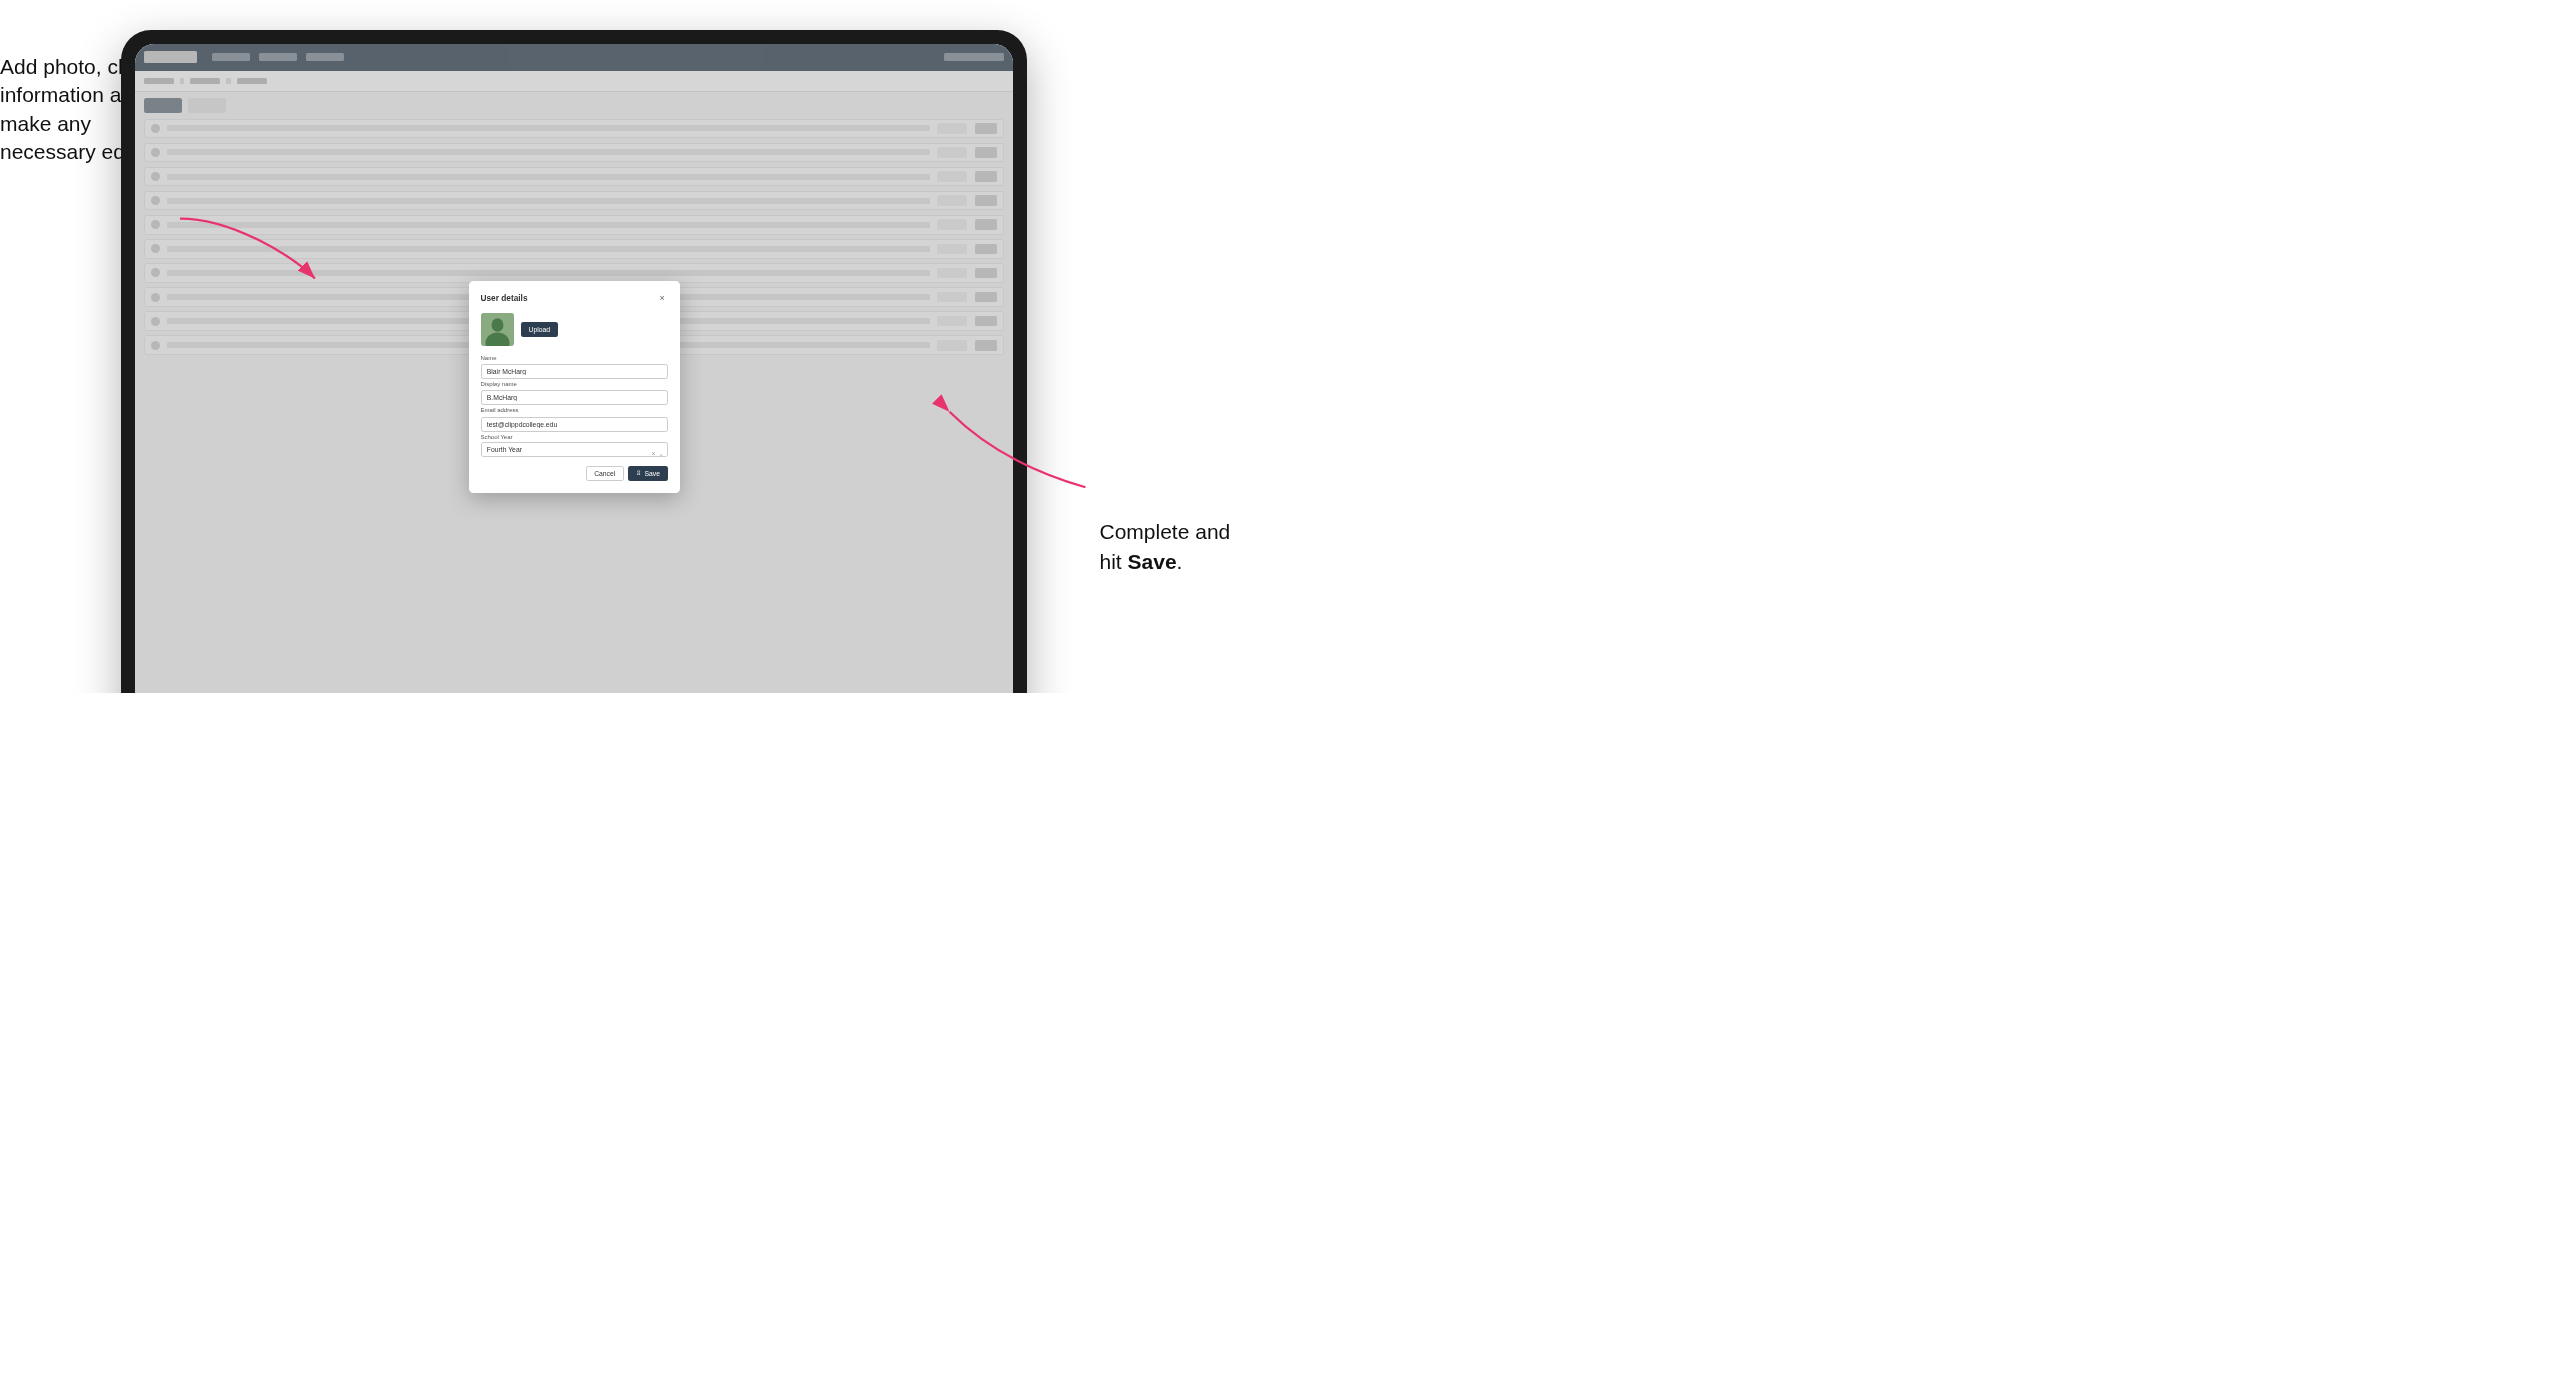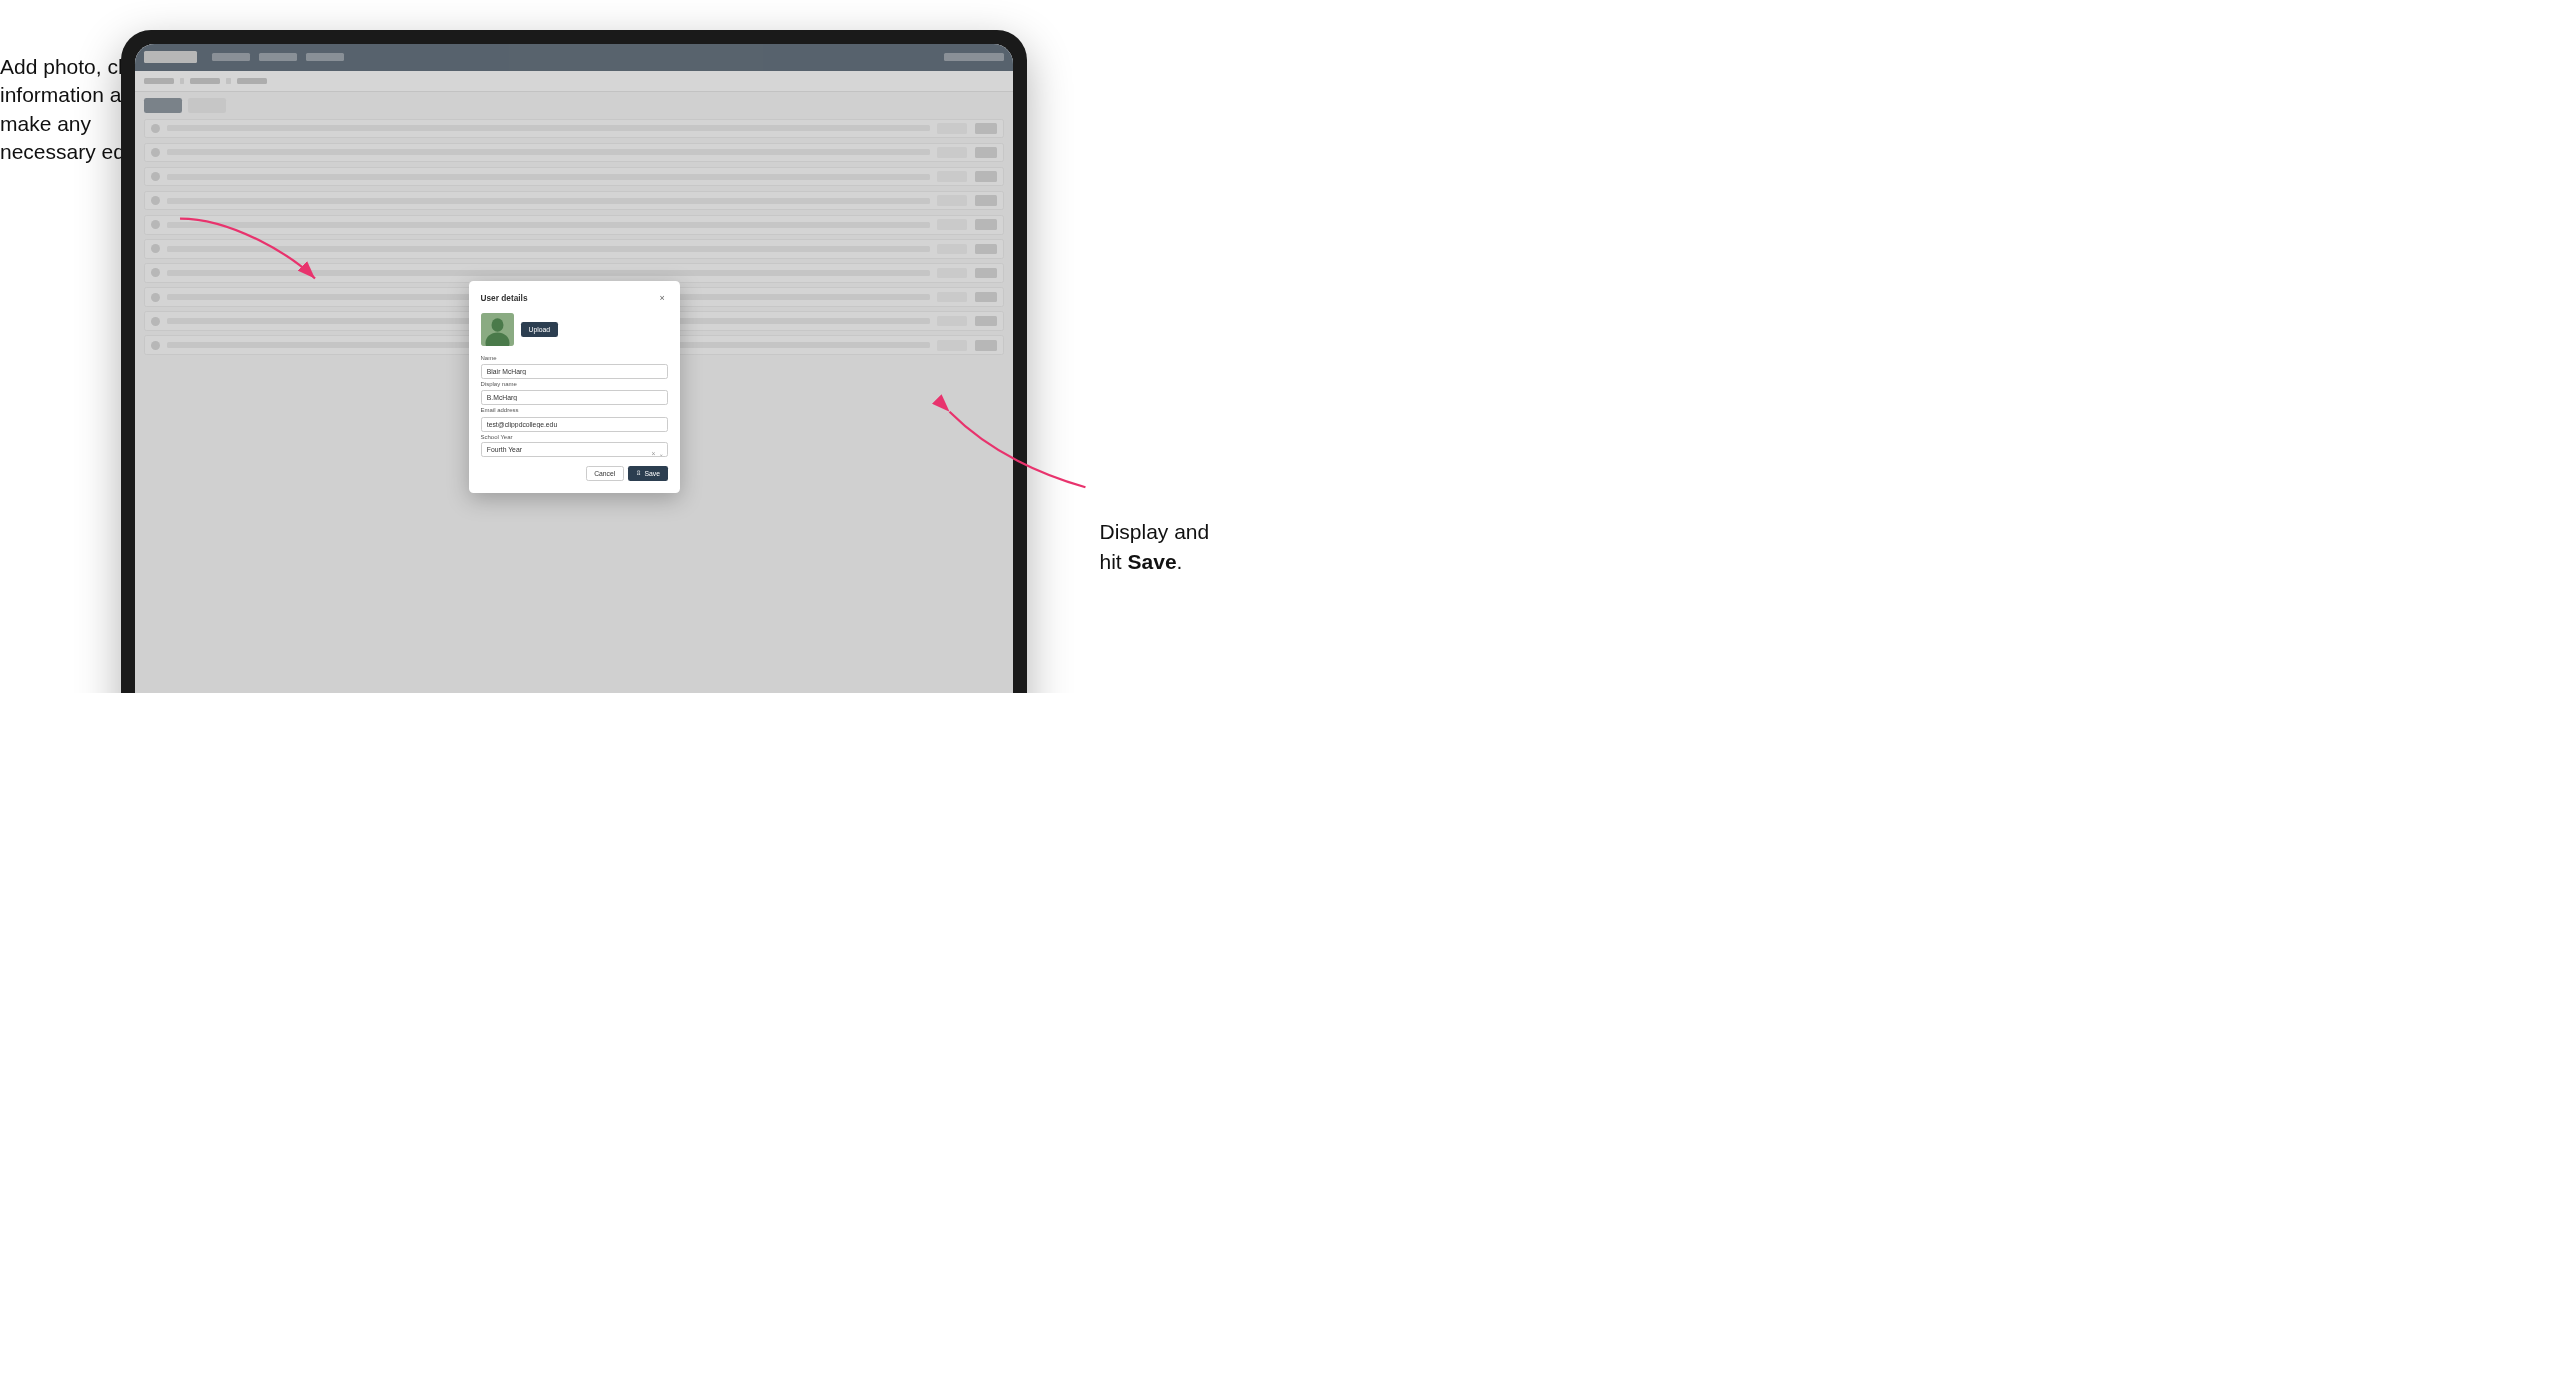--- a/index.html
+++ b/index.html
@@ -380,21 +380,21 @@
     .arrow-svg {
       overflow: visible;
     }
   </style>
 </head>
 <body>
 
 <div class="annotation-left">Add photo, check information and make any necessary edits.</div>
 
 <div class="annotation-right">
-  <span>Display and</span><br>
+  <span>Complete and</span><br>
   <span>hit </span><strong>Save</strong><span>.</span>
 </div>
 
 <div class="arrow-left">
   <svg class="arrow-svg" width="151" height="75" viewBox="0 0 200 100">
     <defs>
       <marker id="arrowhead-left" markerWidth="8" markerHeight="6" refX="8" refY="3" orient="auto">
         <polygon points="0 0, 8 3, 0 6" fill="#e8336d"></polygon>
       </marker>
     </defs>

